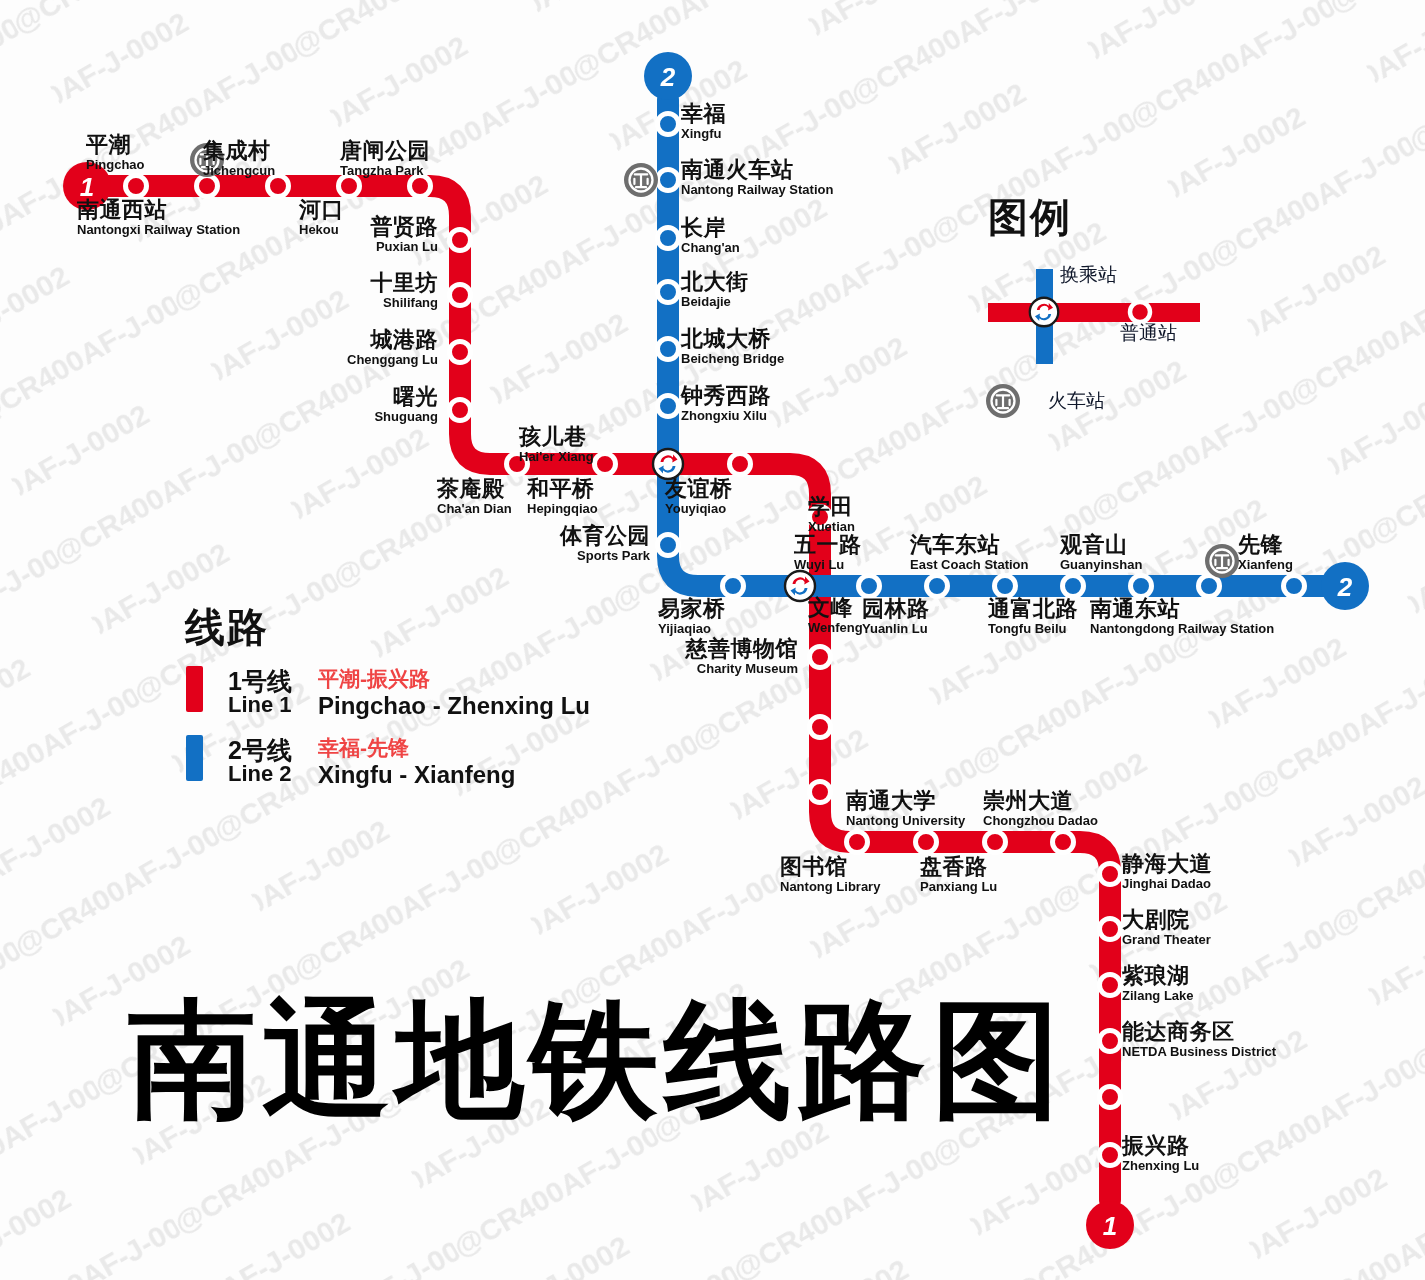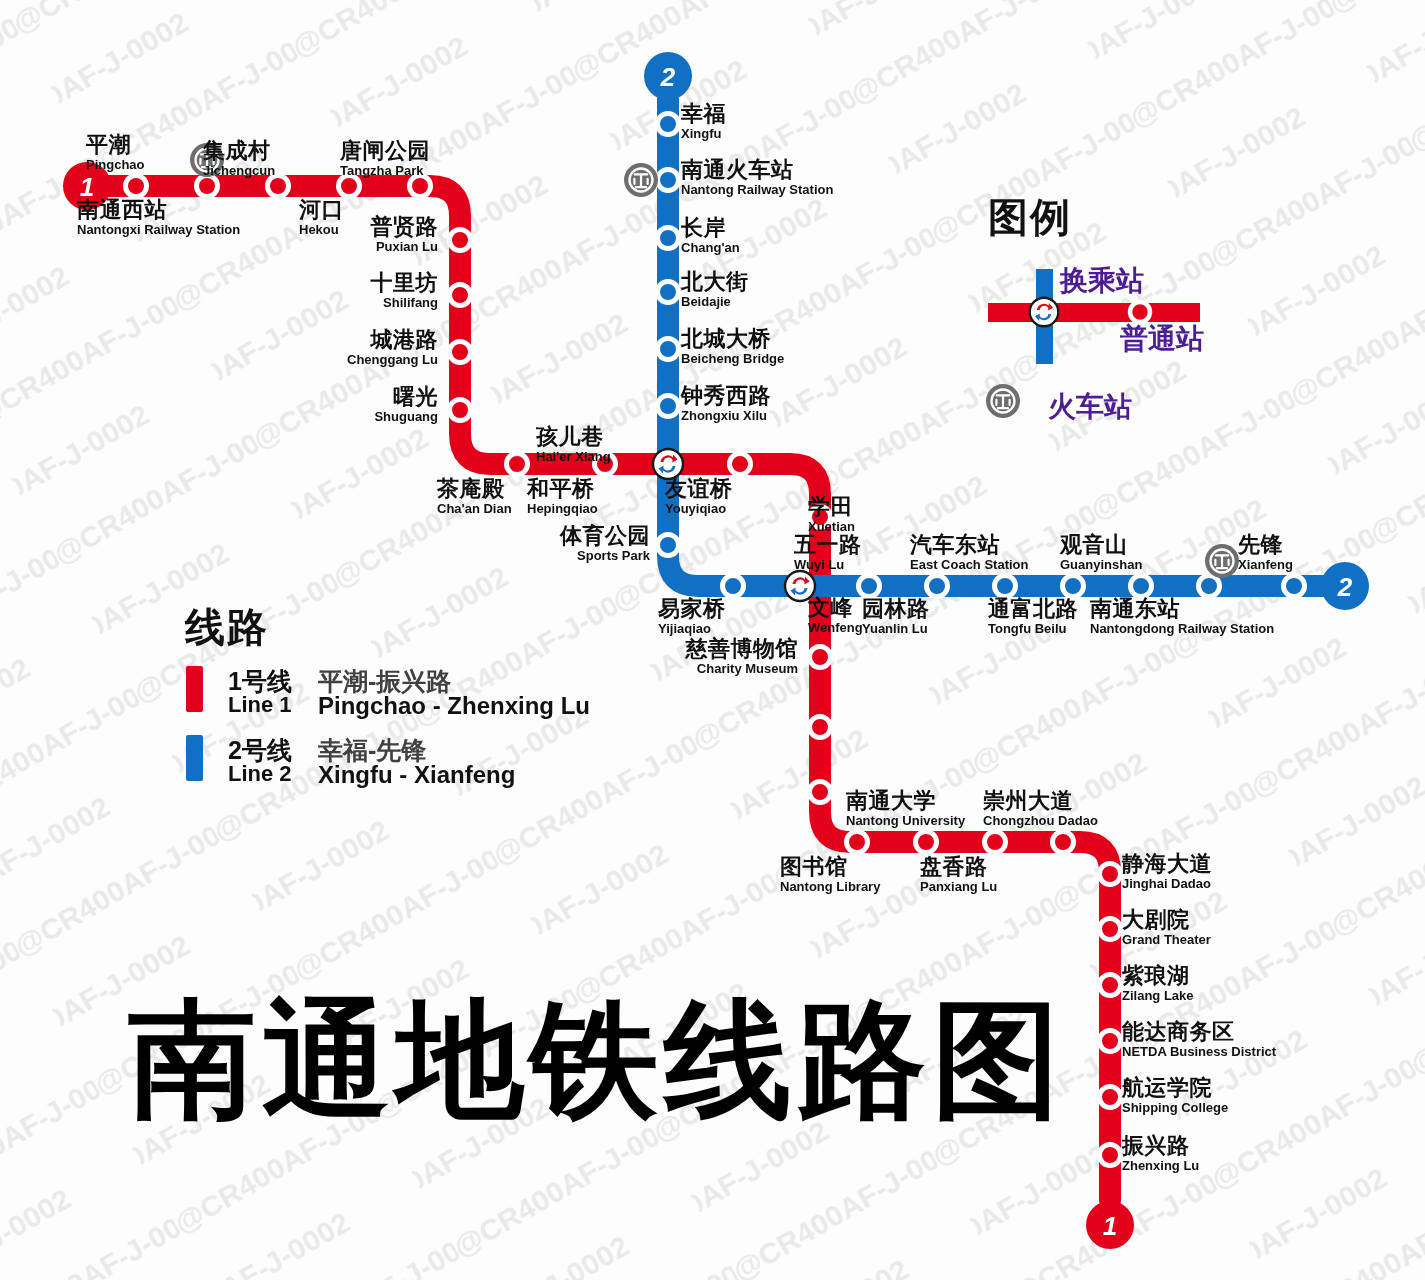--- a/index.html
+++ b/index.html
@@ -24,24 +24,24 @@
 
   
   .al-l{text-align:left;}
   .al-r{text-align:right;}
   .al-c{text-align:left;}
 
   
   .hd{position:absolute;font-weight:bold;color:#111;}
   .legend-title{font-size:40px;letter-spacing:2px;}
   .lines-title{font-size:40px;letter-spacing:2px;}
-  .legend-txt{position:absolute;font-size:28px;font-weight:bold;color:#4c1d95;white-space:nowrap;}
+  .legend-txt{position:absolute;font-size:19px;font-weight:normal;color:#0f172a;white-space:nowrap;}
   .line-name-cn{position:absolute;font-size:25px;font-weight:bold;color:#111;white-space:nowrap;}
   .line-name-en{position:absolute;font-size:22px;font-weight:bold;color:#111;white-space:nowrap;}
-  .line-term-cn{position:absolute;font-size:25px;font-weight:bold;color:#404040;white-space:nowrap;}
+  .line-term-cn{position:absolute;font-size:21px;font-weight:bold;color:#ef4444;white-space:nowrap;}
   .line-term-en{position:absolute;font-size:24px;font-weight:bold;color:#111;white-space:nowrap;}
   .swatch{position:absolute;width:17px;height:46px;border-radius:2px;}
 
   .maptitle{position:absolute;font-size:128px;font-weight:bold;color:#000;
     letter-spacing:6px;white-space:nowrap;font-family:"DejaVu Sans","Liberation Sans",sans-serif;}
 </style>
 </head>
 <body>
 
 <svg class="wm" viewBox="0 0 1425 1280">
@@ -213,21 +213,21 @@
     <span class="en">Shuguang</span>
   </div>
   <div class="lbl s al-r" style="left:220px;top:329px;width:218px;">
     <span class="cn">城港路</span>
     <span class="en">Chenggang Lu</span>
   </div>
   <div class="lbl s al-c" style="left:437px;top:478px;width:160px;">
     <span class="cn">茶庵殿</span>
     <span class="en">Cha'an Dian</span>
   </div>
-  <div class="lbl s al-c" style="left:536px;top:426px;width:150px;">
+  <div class="lbl s al-c" style="left:519px;top:426px;width:150px;">
     <span class="cn">孩儿巷</span>
     <span class="en">Hai'er Xiang</span>
   </div>
   <div class="lbl s al-c" style="left:527px;top:478px;width:155px;">
     <span class="cn">和平桥</span>
     <span class="en">Hepingqiao</span>
   </div>
   <div class="lbl s al-c" style="left:665px;top:478px;width:155px;">
     <span class="cn">友谊桥</span>
     <span class="en">Youyiqiao</span>
@@ -268,24 +268,20 @@
     <span class="cn">静海大道</span>
     <span class="en">Jinghai Dadao</span>
   </div>
   <div class="lbl s al-l" style="left:1122px;top:965px;width:220px;">
     <span class="cn">紫琅湖</span>
     <span class="en">Zilang Lake</span>
   </div>
   <div class="lbl s al-l" style="left:1122px;top:1021px;width:250px;">
     <span class="cn">能达商务区</span>
     <span class="en">NETDA Business District</span>
-  </div>
-  <div class="lbl s al-l" style="left:1122px;top:1077px;width:230px;">
-    <span class="cn">航运学院</span>
-    <span class="en">Shipping College</span>
   </div>
   <div class="lbl s al-l" style="left:1122px;top:1135px;width:220px;">
     <span class="cn">振兴路</span>
     <span class="en">Zhenxing Lu</span>
   </div>
 
   <div class="lbl s al-l" style="left:681px;top:103px;width:140px;">
     <span class="cn">幸福</span>
     <span class="en">Xingfu</span>
   </div>

